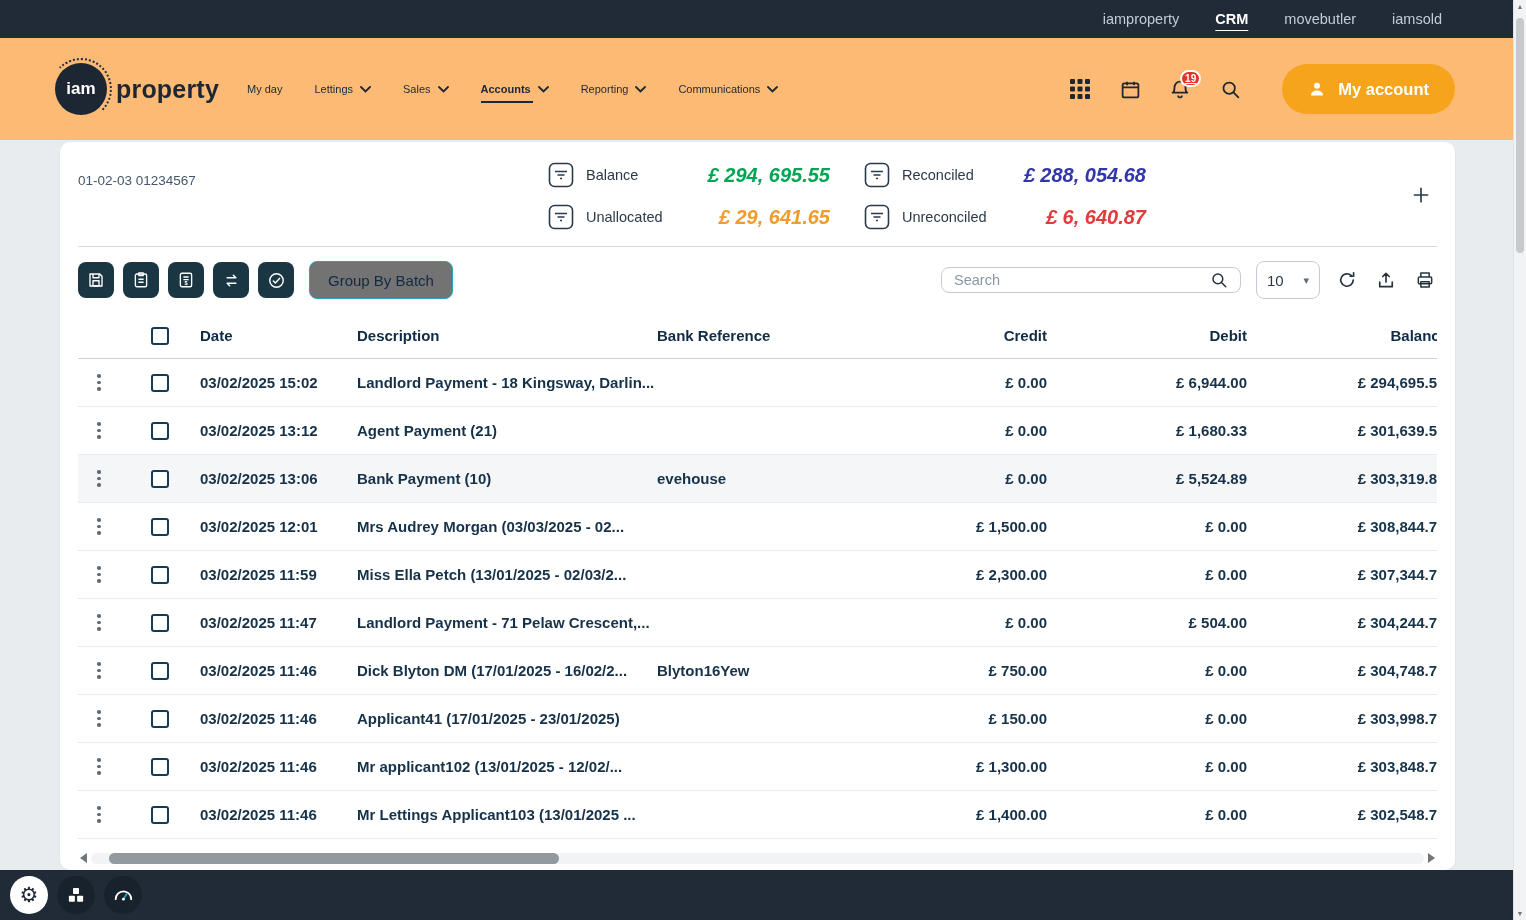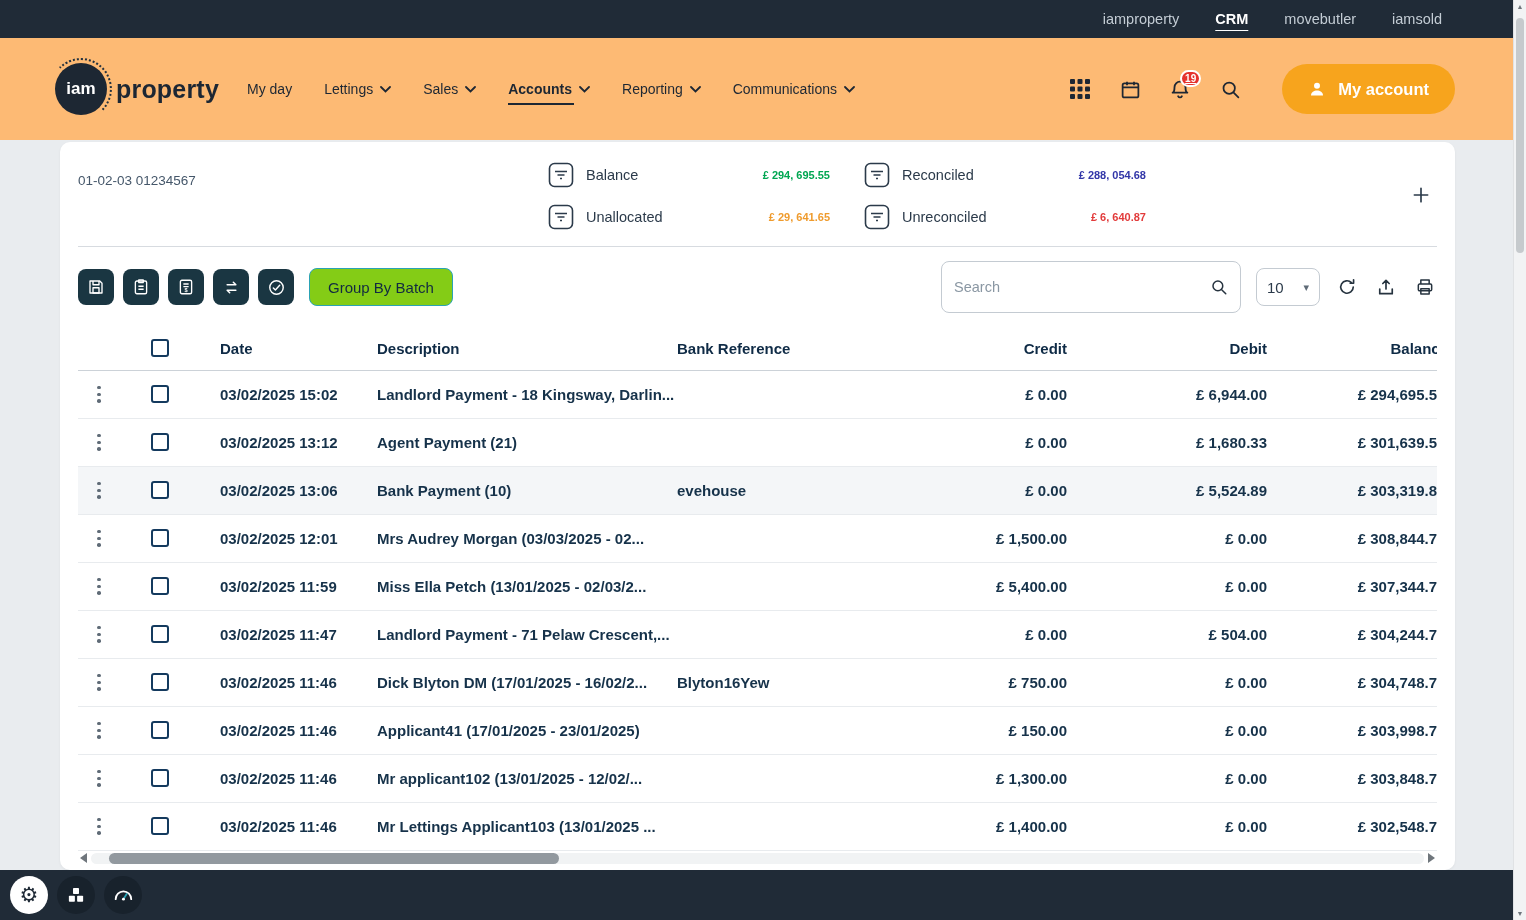--- a/index.html
+++ b/index.html
@@ -36,21 +36,21 @@
   }
   .logo-circle::after {
     content:""; position:absolute; inset:-5px; border-radius:50%;
     border:2px dotted #22313f; border-left-color:transparent; border-bottom-color:transparent;
   }
   .logo-text { font-size:25px; font-weight:700; color:#1d2733; margin-left:9px; letter-spacing:.2px; }
 
   .mainnav { display:flex; align-items:center; gap:32px; margin-left:28px; }
   .nav-item {
     display:flex; align-items:center; gap:7px;
-    font-size:14px; font-weight:500; color:#1d2733;
+    font-size:11px; font-weight:500; color:#1d2733;
     cursor:pointer; position:relative; padding:10px 0;
   }
   .nav-item.active .nav-label { font-weight:700; }
   .nav-item.active::after {
     content:""; position:absolute; left:0; right:16px; bottom:2px; height:2.5px; background:#1d2733;
   }
   .chev { color:#1d2733; }
 
   .appbar-right { margin-left:auto; display:flex; align-items:center; gap:26px; color:#1d2733; }
   .hicon { width:24px; height:24px; display:flex; align-items:center; justify-content:center; cursor:pointer; position:relative; }
@@ -79,45 +79,45 @@
   .card-head { display:flex; align-items:flex-start; }
   .acct { width:470px; padding-top:6px; }
   .acct-title-row { display:flex; align-items:center; gap:14px; cursor:pointer; }
   .acct-title { font-size:21px; font-weight:700; color:#3431a4; }
   .acct-sub { font-size:13.5px; color:#45576a; margin-top:7px; }
 
   .stats { display:grid; grid-template-columns:auto auto; column-gap:34px; row-gap:16px; padding-top:2px; }
   .stat { display:flex; align-items:center; gap:12px; width:282px; }
   .ficon { color:#2b3a4a; display:flex; cursor:pointer; }
   .slabel { font-size:14.5px; color:#2b3a4a; }
-  .sval { margin-left:auto; font-size:11px; font-weight:700; white-space:nowrap; }
+  .sval { margin-left:auto; font-size:20px; font-weight:700; white-space:nowrap;font-style:italic; }
   .sval.green { color:#00a651; }
   .sval.orange { color:#ef9b2d; }
   .sval.indigo { color:#3236a8; }
   .sval.red { color:#e23b3b; }
 
   .plusbtn { margin-left:auto; align-self:center; background:none; border:none; color:#2b3a4a; cursor:pointer; padding:6px; }
 
   .divider { border:none; border-top:1px solid #d7dbe0; margin-top:16px; }
 
   
   .toolbar { display:flex; align-items:center; margin-top:14px; }
   .tbtn {
     width:36px; height:36px; border:none; border-radius:8px;
     background:#1a3642; color:#fff; margin-right:9px;
     display:flex; align-items:center; justify-content:center; cursor:pointer;
   }
   .groupbtn {
     height:38px; margin-left:6px; padding:0 18px;
-    background:#84cc16; border:1.5px solid #2aa3b5; border-radius:8px;
+    background:#737373; border:1.5px solid #2aa3b5; border-radius:8px;
     font-size:15px; color:#122a42; font-family:inherit; cursor:pointer;
   }
   .toolbar-right { margin-left:auto; display:flex; align-items:center; gap:15px; color:#26333f; }
   .searchbox {
-    width:300px; height:52px; border:1px solid #c4cbd2; border-radius:8px;
+    width:300px; height:26px; border:1px solid #c4cbd2; border-radius:8px;
     display:flex; align-items:center; padding:0 12px; background:#fff;
   }
   .searchbox input {
     border:none; outline:none; flex:1; font-size:14.5px; font-family:inherit; color:#2b3a4a; background:transparent;
   }
   .searchbox input::placeholder { color:#8a97a3; }
   .pagesize {
     width:64px; height:38px; border:1px solid #c4cbd2; border-radius:8px;
     display:flex; align-items:center; justify-content:space-between;
     padding:10px 10px; font-size:15px; color:#2b3a4a; cursor:pointer; background:#fff;
@@ -127,21 +127,21 @@
 
   
   .tablewrap { margin-top:14px; flex:1; overflow:hidden; display:flex; flex-direction:column; }
   .thead, .trow { display:flex; align-items:center; }
   .thead { height:46px; border-bottom:1px solid #ccd2d8; font-size:15px; font-weight:700; color:#0f2b46; }
   .trow { height:48px; border-bottom:1px solid #e8ebee; font-size:15px; font-weight:600; color:#16324a; }
   .trow.shaded { background:#f4f6f8; }
 
   .c-kebab { width:42px; display:flex; justify-content:center; }
   .c-check { width:80px; display:flex; justify-content:center; }
-  .c-date  { width:157px;margin-left:20px; }
+  .c-date  { width:157px; }
   .c-desc  { width:300px; white-space:nowrap; overflow:hidden; }
   .c-ref   { width:180px; white-space:nowrap; overflow:hidden; }
   .c-credit{ width:210px; text-align:right; white-space:nowrap; }
   .c-debit { width:200px; text-align:right; white-space:nowrap; }
   .c-balance { flex:1; text-align:right; white-space:nowrap; overflow:visible; }
   .clip-right { display:inline-block; margin-right:-11px; }
 
   .checkbox {
     width:18px; height:18px; border:2px solid #143a5e; border-radius:3px; background:#fff; cursor:pointer;
   }
@@ -539,21 +539,21 @@
                 <i></i>
                 <i></i>
               </span>
             </span>
     <span class="c-check">
               <span class="checkbox"></span>
             </span>
     <span class="c-date">03/02/2025 11:59</span>
     <span class="c-desc">Miss Ella Petch (13/01/2025 - 02/03/2...</span>
     <span class="c-ref"></span>
-    <span class="c-credit">£ 5,400.00</span>
+    <span class="c-credit">£ 2,300.00</span>
     <span class="c-debit">£ 0.00</span>
     <span class="c-balance">£ 307,344.7</span>
   </div>
 
   <div class="trow">
     <span class="c-kebab">
               <span class="kebab">
                 <i></i>
                 <i></i>
                 <i></i>

